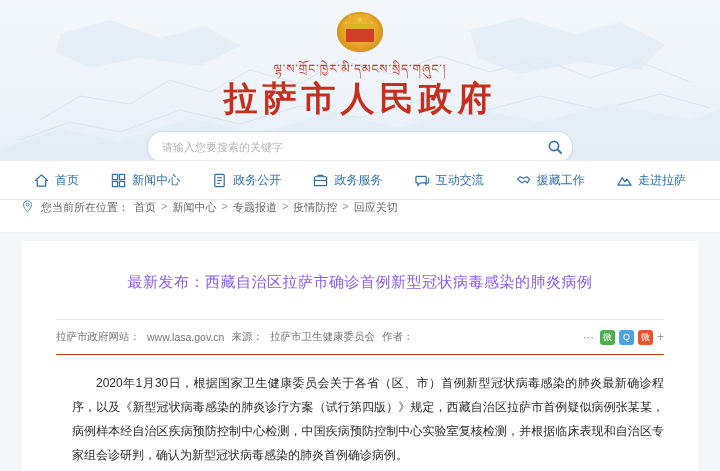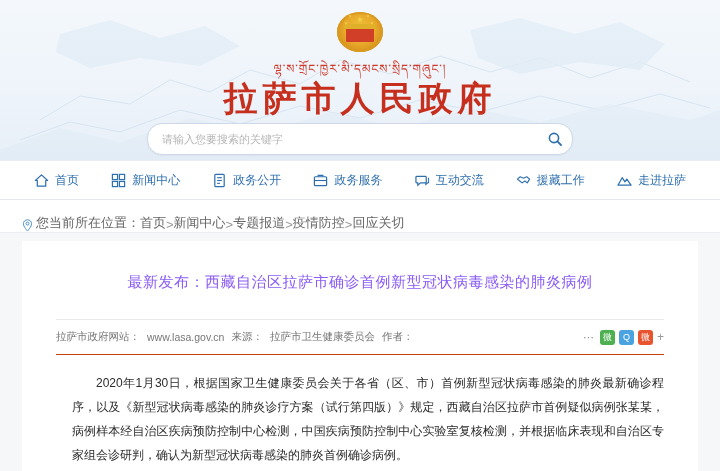--- a/index.html
+++ b/index.html
@@ -99,21 +99,21 @@
   .cn-title {
     font-size: 34px;
     font-weight: bold;
     color: #c62f1d;
     letter-spacing: 5px;
     line-height: 38px;
   }
 
   
   .search-wrap {
-    margin: 6px auto 0 auto;
+    margin: 14px auto 0 auto;
     width: 424px;
     height: 30px;
     background: #fff;
     border: 1px solid #cdd9e6;
     border-radius: 15px;
     display: flex;
     align-items: center;
     box-shadow: 0 1px 2px rgba(0,0,0,0.04);
   }
   .search-input {
@@ -158,24 +158,25 @@
     cursor: pointer;
     white-space: nowrap;
   }
   .nav-ico { width: 15px; height: 15px; display: block; }
 
   
   .crumb {
     height: 32px;
     background: #fff;
     display: flex;
-    align-items: flex-end;
+    align-items: flex-start;
     padding: 0 22px;
-    font-size: 13px;
+    font-size: 11px;
     color: #666;
+    gap: 5px;
     border-bottom: 1px solid #eaeef2;
   }
   .crumb a { color: #666; text-decoration: none; }
   .crumb .sep { color: #999; }
   .pin {
     width: 11px; height: 13px;
     position: relative;
     margin-right: 3px;
   }
 

